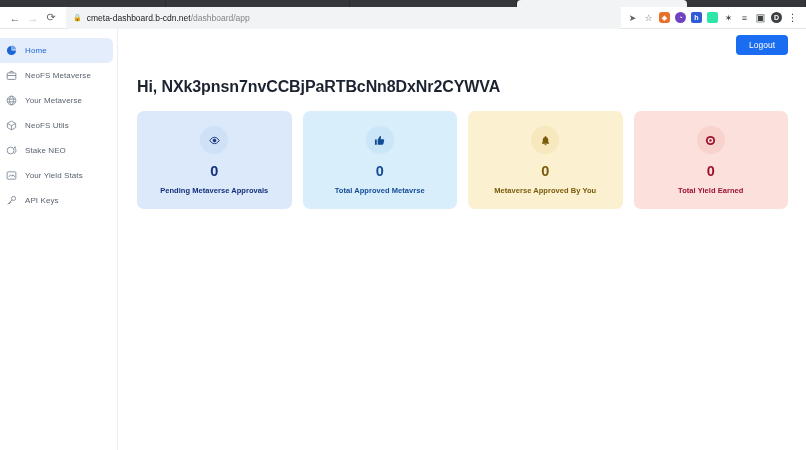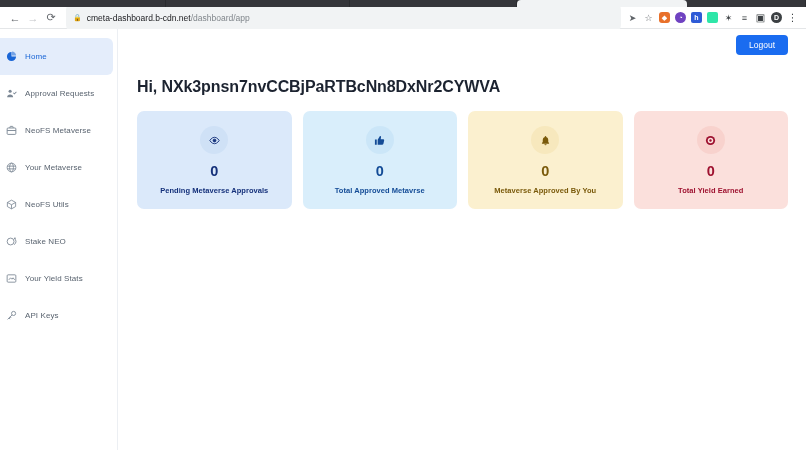--- a/index.html
+++ b/index.html
@@ -91,21 +91,21 @@
     width: 118px;
     flex: 0 0 118px;
     background: #ffffff;
     border-right: 1px solid #eceff3;
     padding-top: 9px;
   }
   .nav-item {
     display: flex;
     align-items: center;
     gap: 8px;
-    height: 37px;
+    height: 25px;
     margin: 0 4px 0 0;
     padding-left: 6px;
     border-radius: 0 6px 6px 0;
     cursor: pointer;
   }
   .nav-item.active { background: #e4edfb; }
   .nav-item .ni-icon {
     width: 11px; height: 11px;
     flex: 0 0 11px;
     display: flex; align-items: center; justify-content: center;
@@ -241,30 +241,20 @@
     <div class="nav-item active">
       <span class="ni-icon">
         <svg viewBox="0 0 24 24" fill="currentColor">
             <path d="M12 2a10 10 0 1 0 10 10h-10z"></path>
             <path d="M13 1v9h9a9 9 0 0 0-9-9z" opacity=".55"></path>
           </svg>
       </span>
       <span class="ni-label">Home</span>
     </div>
 
-    <div class="nav-item">
-      <span class="ni-icon">
-        <svg viewBox="0 0 24 24" fill="currentColor">
-            <circle cx="9" cy="7" r="3.4"></circle>
-            <path d="M2.5 20c0-3.6 2.9-5.6 6.5-5.6s6.5 2 6.5 5.6z"></path>
-            <path d="M16.5 9.6l1.9 1.9 3.6-3.7 1.3 1.3-4.9 5-3.2-3.2z"></path>
-          </svg>
-      </span>
-      <span class="ni-label">Approval Requests</span>
-    </div>
 
     <div class="nav-item">
       <span class="ni-icon">
         <svg viewBox="0 0 24 24" fill="none" stroke="currentColor" stroke-width="2">
             <rect x="2.5" y="6.5" width="19" height="14" rx="2"></rect>
             <path d="M8.5 6.5V4.5a1.5 1.5 0 0 1 1.5-1.5h4a1.5 1.5 0 0 1 1.5 1.5v2"></path>
             <path d="M2.5 12h19"></path>
           </svg>
       </span>
       <span class="ni-label">NeoFS Metaverse</span>

